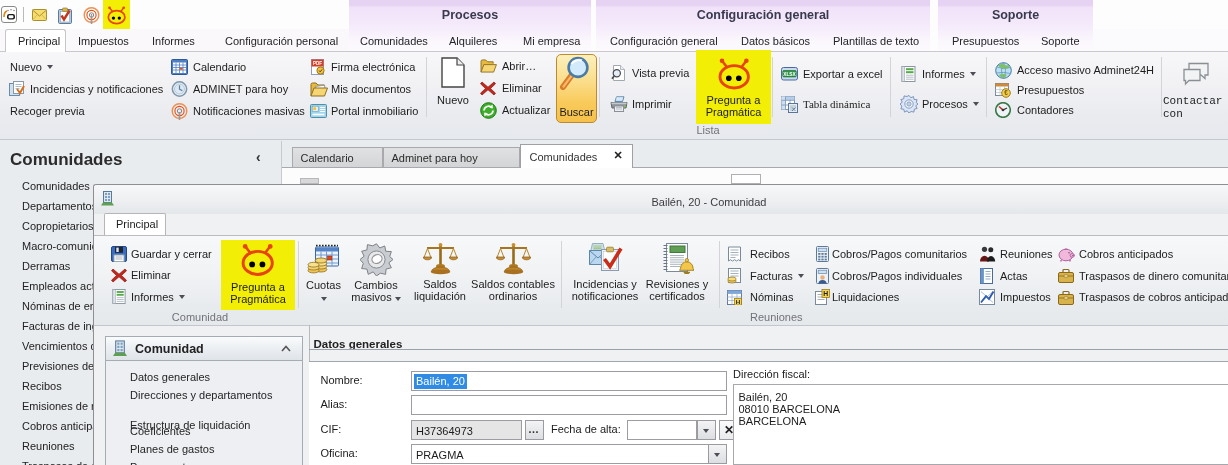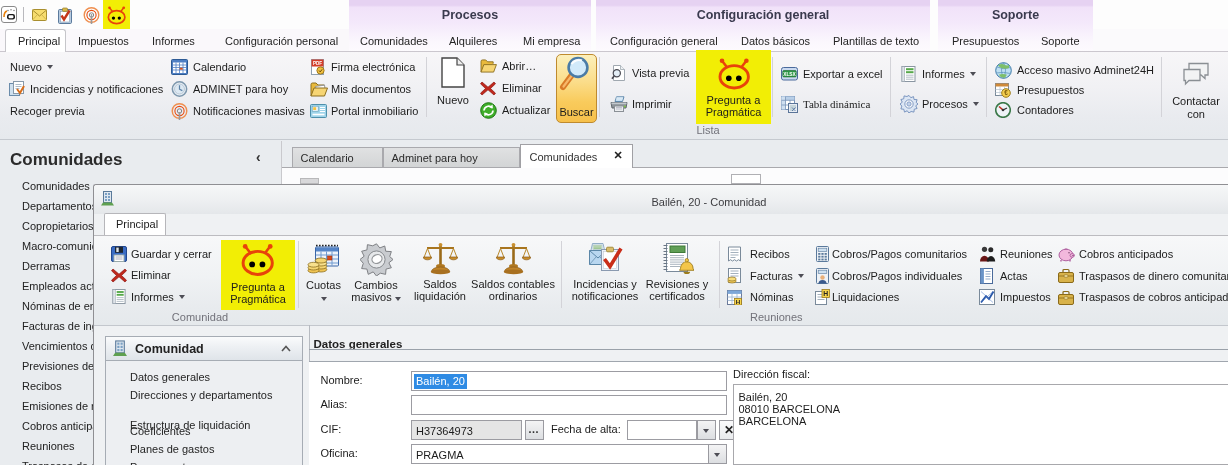--- a/index.html
+++ b/index.html
@@ -330,21 +330,21 @@
         <circle cx="8" cy="8" r="1.3" fill="#333"></circle>
       </svg>
       Contadores</div>
 
     <div class="vsep" style="left:1161px;top:57px;height:60px;"></div>
 
     <svg class="abs" style="left:1181px;top:61px;" width="30" height="28" viewBox="0 0 30 28">
       <path d="M8 2.5 H27 V14 H24 V17.5 L20 14 H8 Z" fill="#f2f3f4" stroke="#8a8f94" stroke-width="1.3"></path>
       <path d="M3 8.5 H19 V19.5 H8 L4.5 23 V19.5 H3 Z" fill="#f2f3f4" stroke="#8a8f94" stroke-width="1.3"></path>
     </svg>
-    <div class="abs" style="left:1163px;top:95px;width:66px;text-align:center;font-size:11px;line-height:12.5px;">Contactar<br>con</div>
+    <div class="abs" style="left:1163px;top:95px;width:66px;font-size:11px;line-height:12.5px;font-family:Liberation Mono, monospace;">Contactar<br>con</div>
   </div>
 
   <div id="content"></div>
   <div id="contentitems">
     <div class="abs" style="left:10px;top:150px;font-weight:bold;font-size:17px;color:#2b2b2b;">Comunidades</div>
     <div class="abs" style="left:256px;top:149px;font-size:14px;color:#333;font-weight:bold;">‹</div>
     <div class="abs" style="left:281px;top:141px;width:1px;height:324px;background:#c9c9cd;"></div>
 
     <div id="sidebar" style="position:absolute;left:22px;top:175.5px;width:240px;font-size:11px;color:#222;line-height:20px;white-space:nowrap;">
       Comunidades<br>Departamentos<br>Copropietarios<br>Macro-comunidades<br>Derramas<br>Empleados activos<br>Nóminas de empleados<br>Facturas de ingreso<br>Vencimientos de facturas<br>Previsiones de ingreso<br>Recibos<br>Emisiones de recibos<br>Cobros anticipados<br>Reuniones<br>Traspasos de dinero

